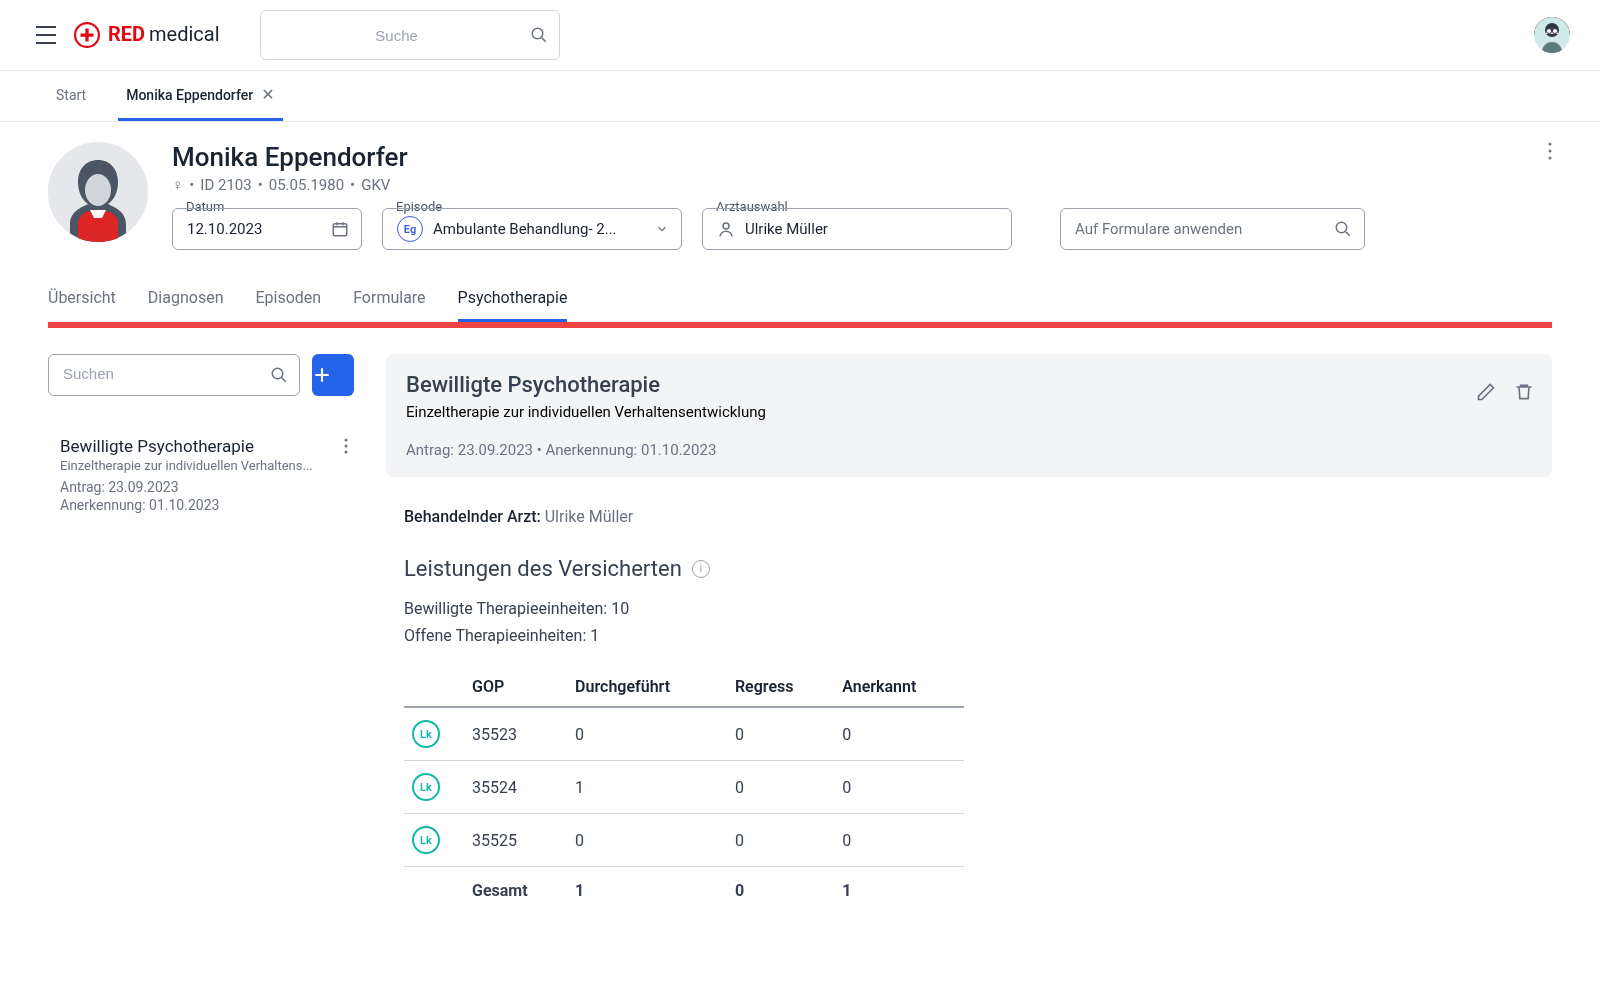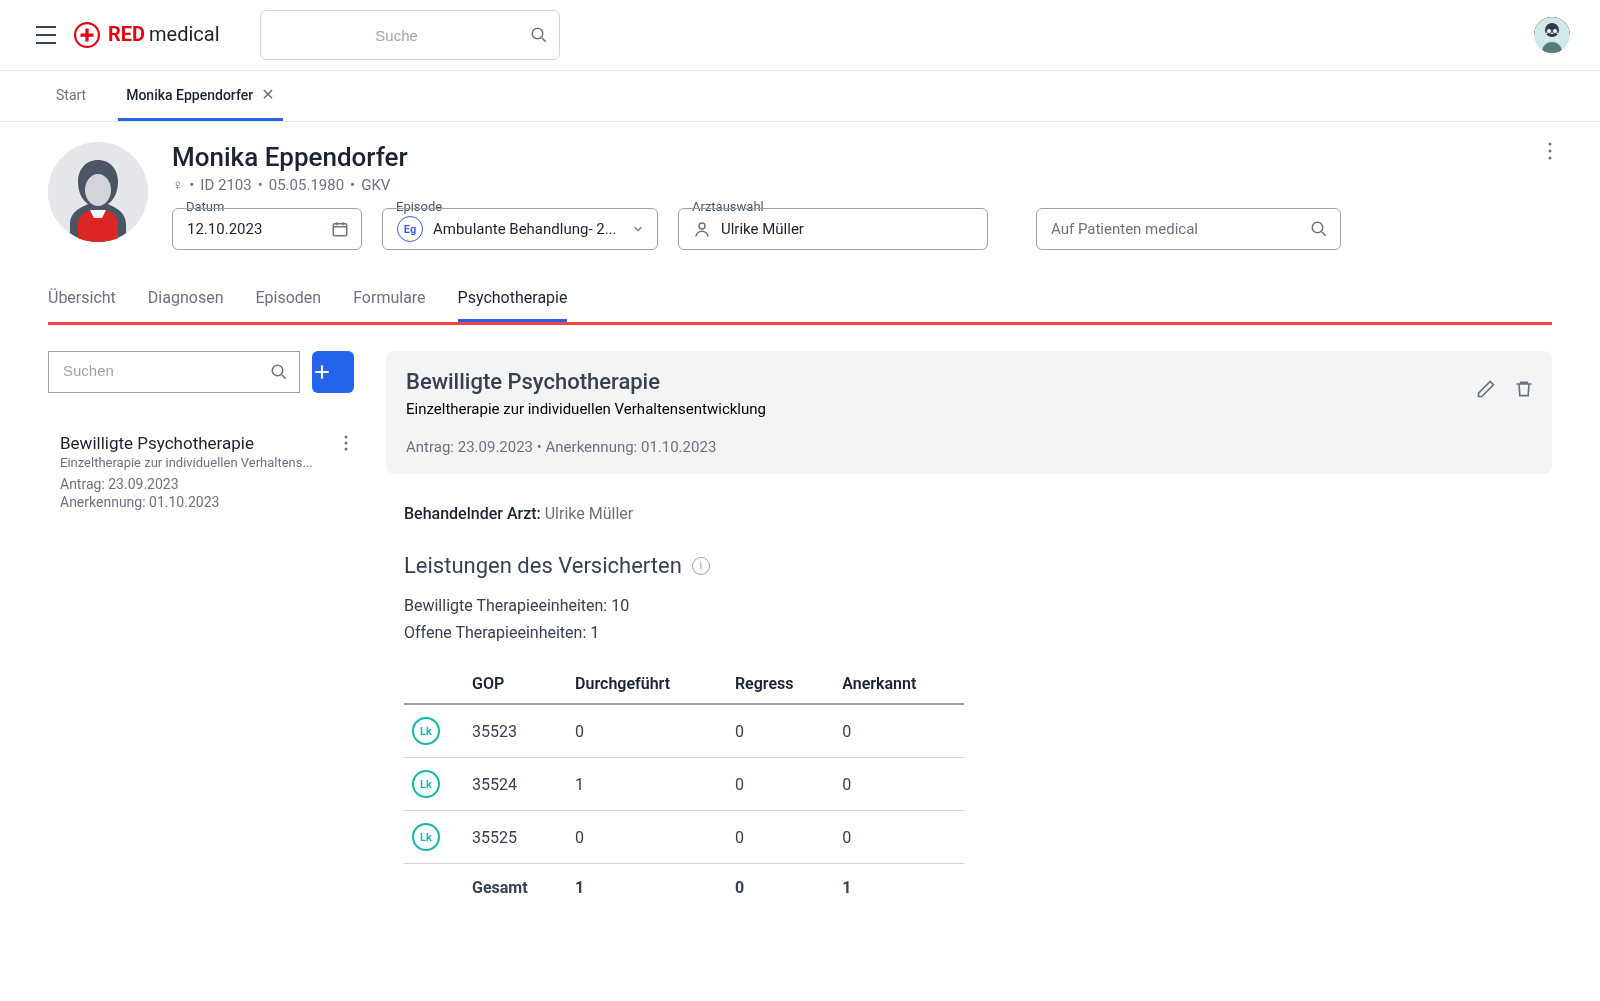--- a/index.html
+++ b/index.html
@@ -31,40 +31,40 @@
     .patient-info { flex: 1; }
     .patient-name { font-size: 26px; font-weight: 500; color:#1a2332; margin-bottom: 4px; }
     .patient-meta { color: #6b7280; font-size: 15px; display:flex; align-items:center; gap:6px; margin-bottom: 14px; }
     .header-dots { position:absolute; right:0; top:0; color:#6b7280; cursor:pointer;}
     
     .form-row { display: flex; gap: 20px; flex-wrap: wrap; }
     .form-field { position: relative; text-align: center; }
     .form-field label { position: absolute; top: -9px; left: 10px; background: #fff; padding: 0 4px; font-size: 13px; color: #4b5563; }
     .form-field .fld { height: 42px; border: 1px solid #9ca3af; border-radius: 6px; padding: 0 40px 0 14px; font-size: 15px; display:flex; align-items:center; gap:10px; position:relative;}
     .fld-datum { width: 190px; }
-    .fld-episode { width: 276px; }
+    .fld-episode { width: 300px; }
     .fld-arzt { width: 310px; }
     .fld-patient { width: 305px; color:#6b7280; }
     .fld .suffix-ico { position:absolute; right:12px; top:50%; transform:translateY(-50%); color:#6b7280;}
     .badge-eg { display:inline-flex; width:26px; height:26px; border:1.5px solid #3b5bdb; color:#3b5bdb; border-radius:50%; align-items:center; justify-content:center; font-size:11px; font-weight:600;}
     .ico-doctor { color:#6b7280;}
     
     
-    .sub-tabs { display: flex; border-bottom: 3px solid #ef4444; margin-top: 26px; text-align: center; }
+    .sub-tabs { display: flex; border-bottom: 6px solid #ef4444; margin-top: 26px; text-align: center; }
     .sub-tab { padding: 12px 0; margin-right: 32px; color: #6b7280; font-size: 16px; cursor: pointer; border-bottom: 3px solid transparent; }
     .sub-tab.active { color: #1a2332; border-bottom: 3px solid #2563eb; }
     
     
     .main-area { display: flex; gap: 32px; margin-top: 26px; }
     .side-col { width: 306px; }
     .main-col { flex: 1; }
     
     .side-search-row { display:flex; gap:12px;}
     .side-search { flex:1; position:relative;}
-    .side-search input { width:100%; height:42px; border:1px solid #9ca3af; border-radius:0; padding:0 40px 4px 14px; font-size:15px;}
+    .side-search input { width:100%; height:42px; border:1px solid #9ca3af; border-radius:6px; padding:0 40px 4px 14px; font-size:15px;}
     .side-search .search-ico{ position:absolute; right:12px; top:50%; transform:translateY(-50%); color:#6b7280;}
     .add-btn { width:42px; height:42px; background:#2563eb; color:#fff; border:none; border-radius:6px; font-size:24px; cursor:pointer;}
     
     .side-item { padding: 16px 8px 0 12px; margin-top:24px; position:relative;}
     .side-item-title { font-size:17px; color:#1a2332; margin-bottom:2px;}
     .side-item-sub { font-size:13px; color:#6b7280; margin-bottom:6px; white-space:nowrap; overflow:hidden; text-overflow:ellipsis;}
     .side-item-line { font-size:14px; color:#6b7280; margin-bottom:2px;}
     .side-item-dots { position:absolute; right:6px; top:18px; color:#6b7280; cursor:pointer;}
     
     .detail-card { background:#f3f4f6; border-radius:8px; padding:18px 20px; position:relative;}
@@ -195,21 +195,21 @@
               <svg width="18" height="18" viewBox="0 0 24 24" fill="none" stroke="currentColor" stroke-width="2">
                   <circle cx="12" cy="8" r="4"></circle>
                   <path d="M4 22c0-4 4-7 8-7s8 3 8 7"></path>
                 </svg>
             </span>
             <span>Ulrike Müller</span>
           </div>
         </div>
         <div class="form-field" style="margin-left:28px;">
           <div class="fld fld-patient">
-            <span>Auf Patienten medical</span>
+            <span>Auf Formulare anwenden</span>
             <span class="suffix-ico">
               <svg width="18" height="18" viewBox="0 0 24 24" fill="none" stroke="currentColor" stroke-width="2">
                   <circle cx="10" cy="10" r="7"></circle>
                   <path d="m21 21-5.2-5.2"></path>
                 </svg>
             </span>
           </div>
         </div>
       </div>
     </div>

